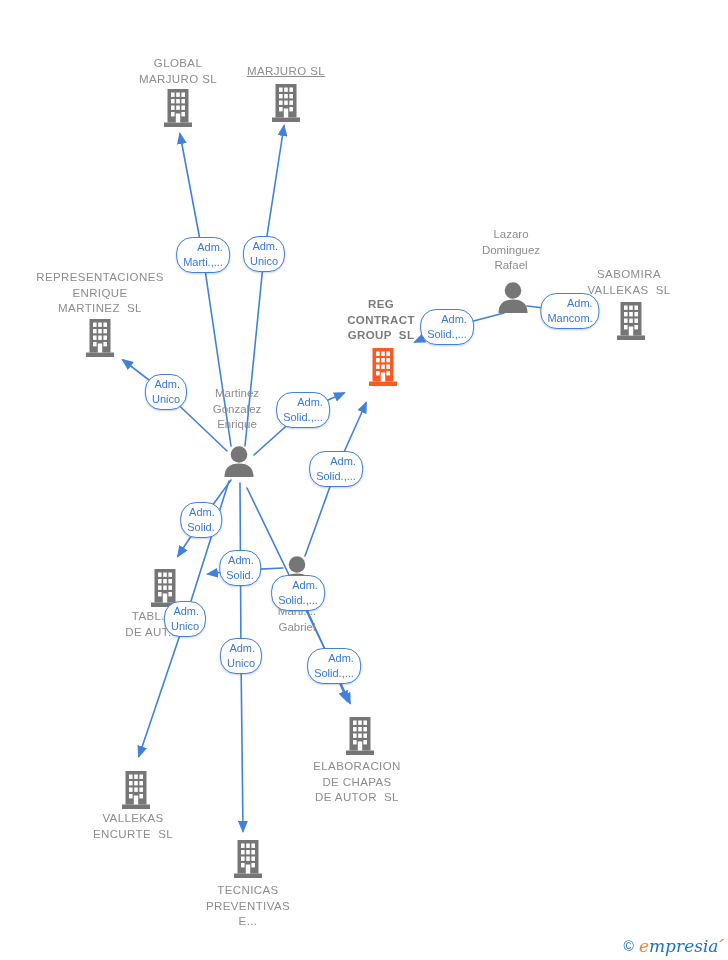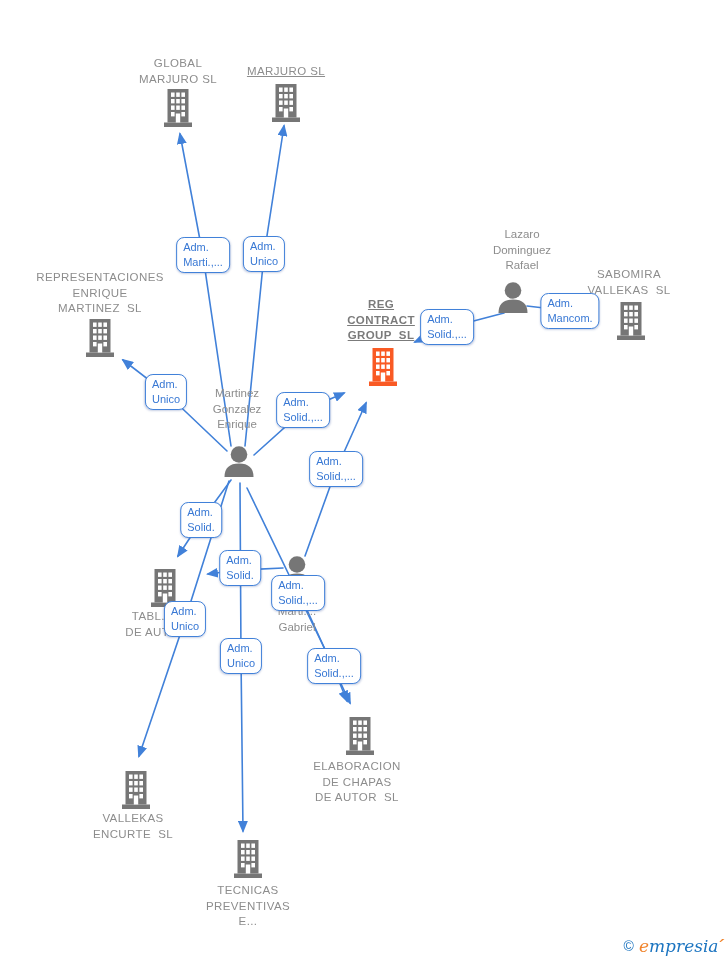--- a/index.html
+++ b/index.html
@@ -12,25 +12,25 @@
   html,body{margin:0;padding:0;background:#fff;}
   body{font-family:"Liberation Sans", sans-serif;}
   #stage{position:relative;width:728px;height:960px;background:#fff;overflow:hidden;}
   #edges-svg{position:absolute;left:0;top:0;width:728px;height:960px;z-index:1;}
   .edge-line{fill:none;stroke:var(--edge-blue);stroke-width:1.6;stroke-linecap:round;}
   .node{position:absolute;z-index:2;}
   .node-icon{position:absolute;transform:translate(-50%,-50%);line-height:0;}
   .node-name{position:absolute;width:180px;transform:translateX(-50%);text-align:center;
     color:var(--name-gray);font-size:11.5px;line-height:15.5px;white-space:pre;z-index:2;}
   .node-name.caps{letter-spacing:.4px;}
-  .node-name.bold{font-weight:bold;color:#7b7b7b;text-decoration:underline;}
+  .node-name.bold{font-weight:bold;color:#7b7b7b;}
   .edge-label{position:absolute;transform:translate(-50%,-50%);z-index:3;
-    background:#fff;border:1.5px solid var(--edge-blue);border-radius:8px;
+    background:#fff;border:1.5px solid var(--edge-blue);border-radius:16px;
     padding:2px 6px 3px 6px;box-shadow:0 1px 2px rgba(60,90,160,.28);
-    color:var(--label-blue);font-size:11px;line-height:14.5px;text-align:left;white-space:nowrap;}
+    color:var(--label-blue);font-size:11px;line-height:14.5px;text-align:right;white-space:nowrap;}
   #watermark{position:absolute;right:4px;bottom:4px;z-index:4;display:flex;align-items:center;gap:5px;}
   #watermark .copy{color:#1b74c0;font-size:14px;}
   #watermark .brand{font-family:"DejaVu Serif", serif;font-style:italic;font-size:17px;color:#1b74c0;}
   #watermark .brand .first{color:#f08229;}
   #watermark .brand .accent{color:#f08229;font-weight:bold;margin-left:-3px;}
 </style>
 </head>
 <body>
 
 <div id="stage">
@@ -224,21 +224,21 @@
             <rect x="18.4" y="23" width="3.6" height="4.4" fill="#fff"></rect>
             <rect x="12.8" y="24.5" width="4.4" height="9" fill="#fff"></rect>
           </svg></div>
         <div class="node-name caps" style="left: 357px; top: 759px;"><div>ELABORACION</div><div>DE CHAPAS</div><div>DE AUTOR  SL</div></div>
       </div>
       <div class="node">
         <div class="node-icon" style="left: 513px; top: 297px;"><svg width="34" height="32" viewBox="0 0 34 32">
             <circle cx="17" cy="9.5" r="8.3" fill="#767676"></circle>
             <path d="M2.5 32 Q2.5 18.5 17 18.5 Q31.5 18.5 31.5 32 Z" fill="#767676"></path>
           </svg></div>
-        <div class="node-name" style="left: 522px; top: 227px;"><div>Lazaro</div><div>Dominguez</div><div>Rafael</div></div>
+        <div class="node-name" style="left: 511px; top: 227px;"><div>Lazaro</div><div>Dominguez</div><div>Rafael</div></div>
       </div>
       <div class="node">
         <div class="node-icon" style="left: 239px; top: 461px;"><svg width="34" height="32" viewBox="0 0 34 32">
             <circle cx="17" cy="9.5" r="8.3" fill="#767676"></circle>
             <path d="M2.5 32 Q2.5 18.5 17 18.5 Q31.5 18.5 31.5 32 Z" fill="#767676"></path>
           </svg></div>
         <div class="node-name" style="left: 237px; top: 386px;"><div>Martinez</div><div>Gonzalez</div><div>Enrique</div></div>
       </div>
       <div class="node">
         <div class="node-icon" style="left: 297px; top: 571px;"><svg width="34" height="32" viewBox="0 0 34 32">

